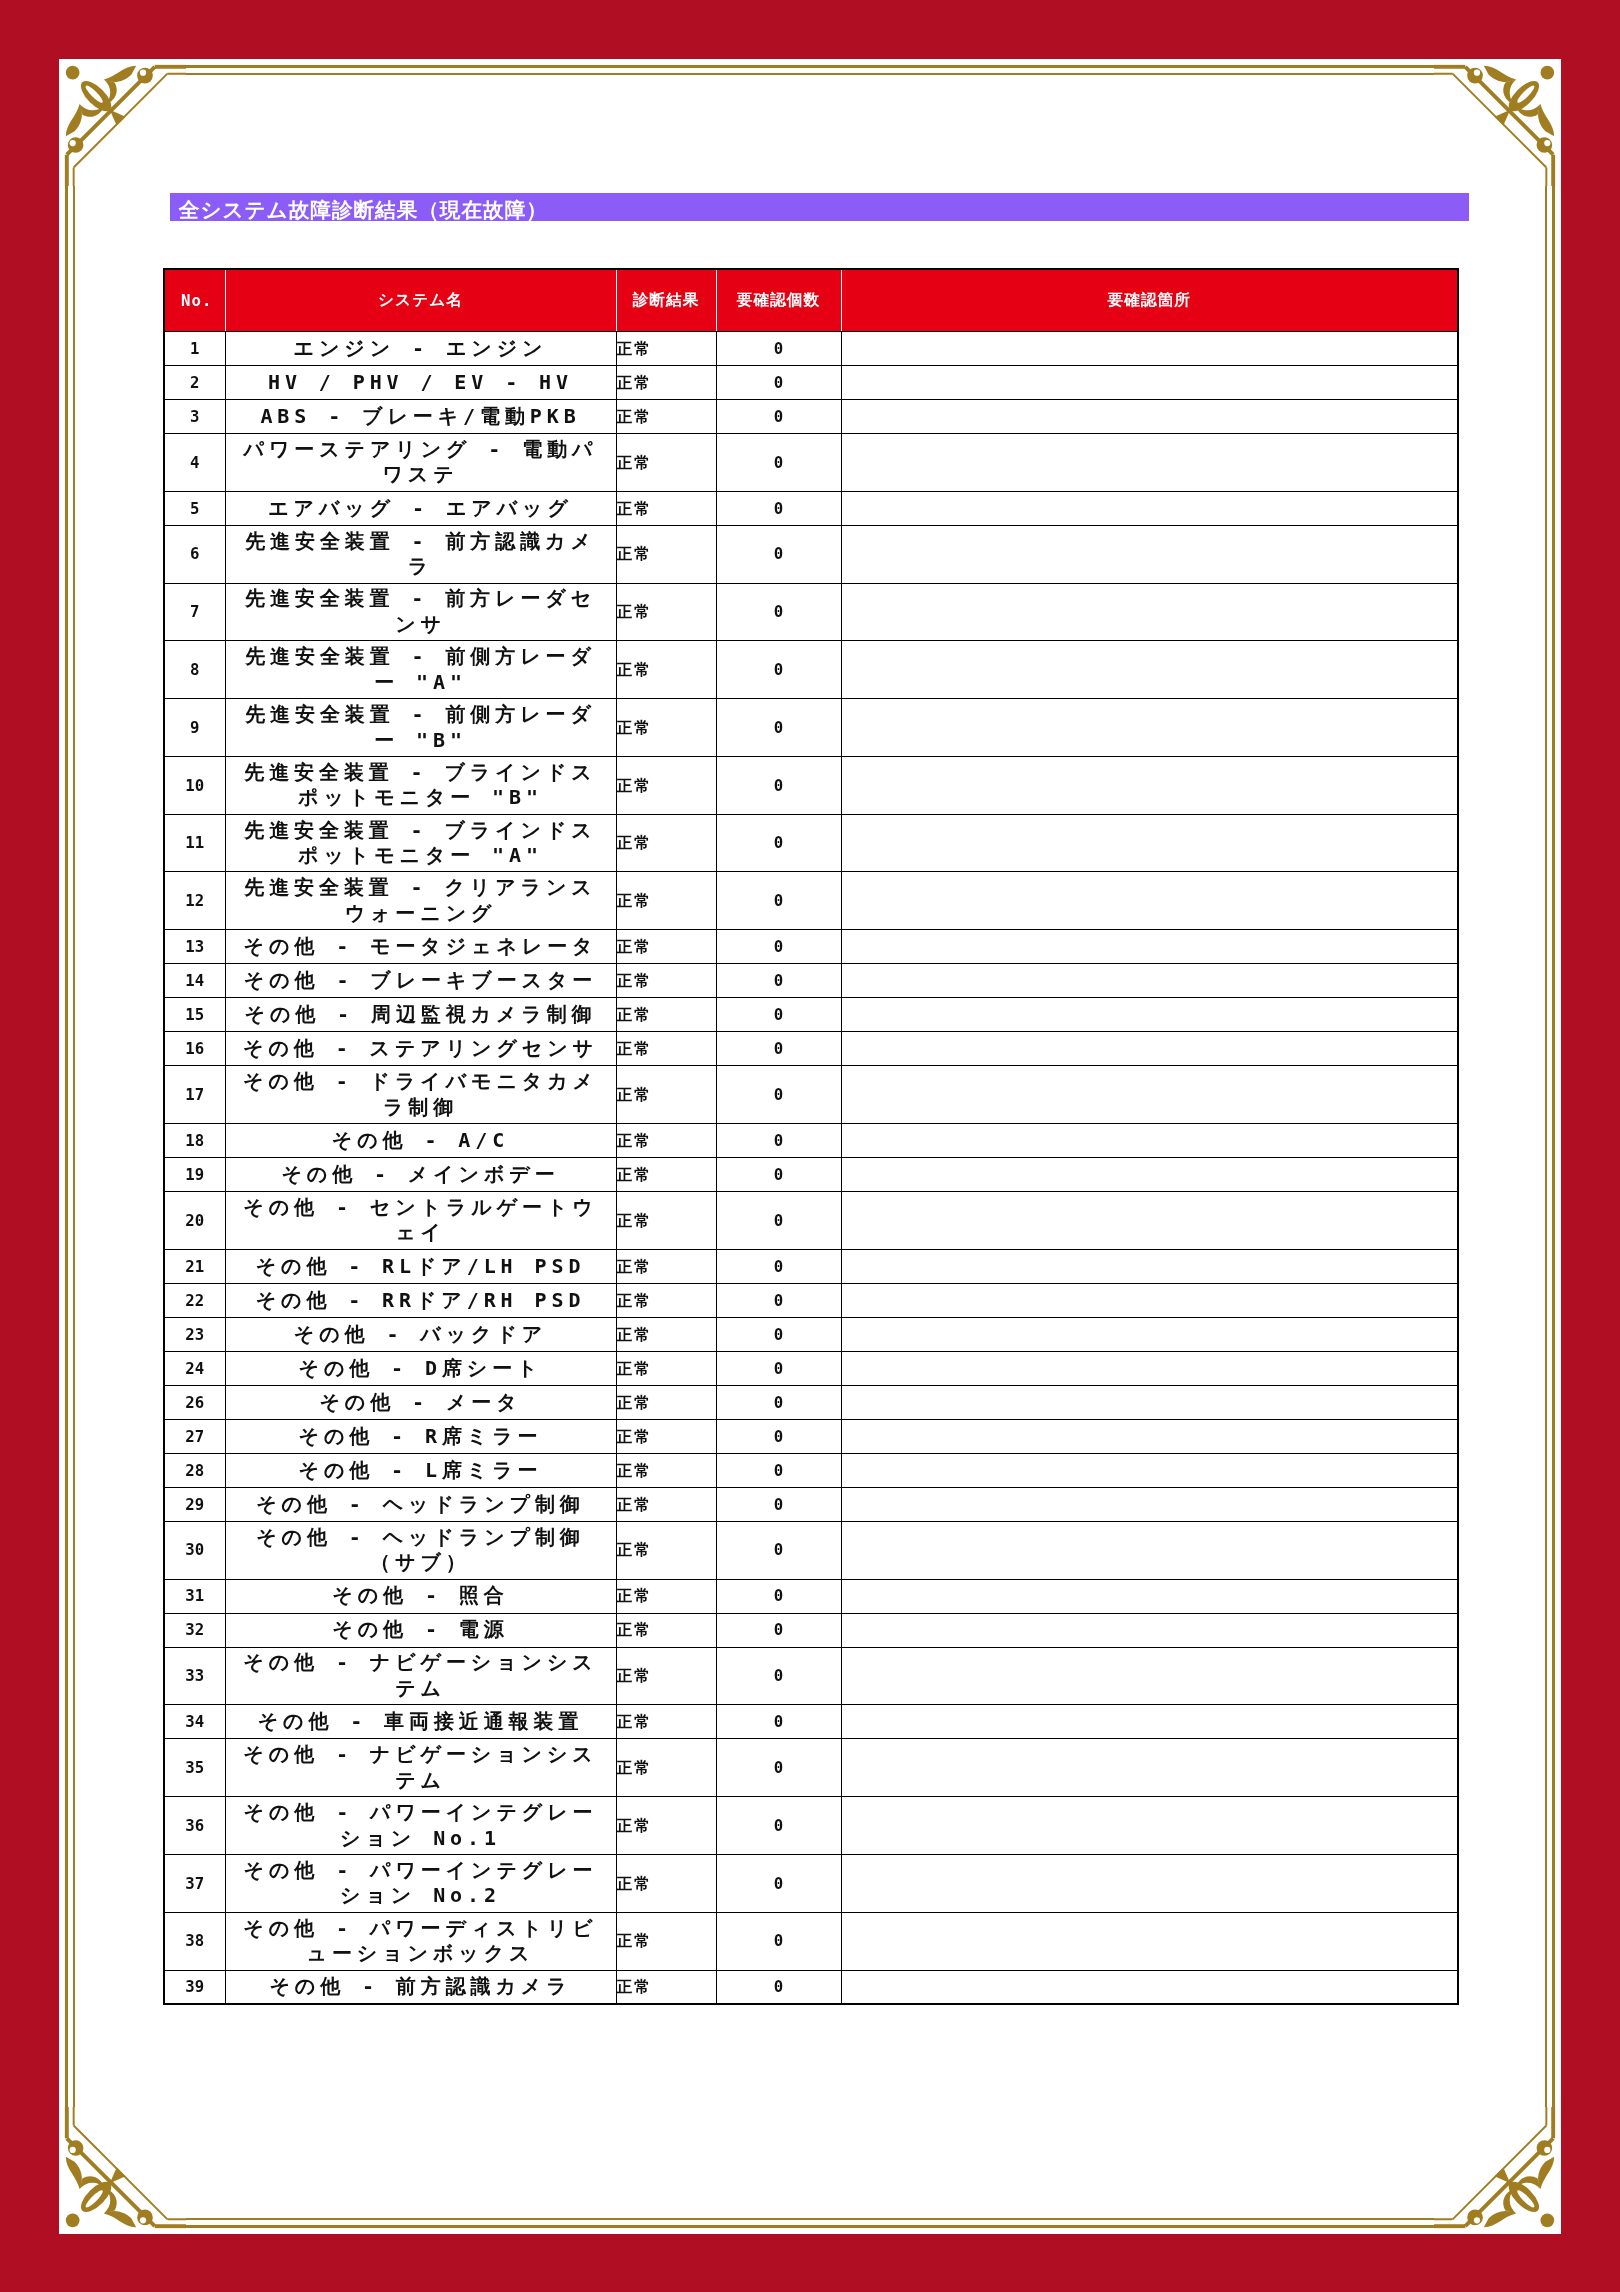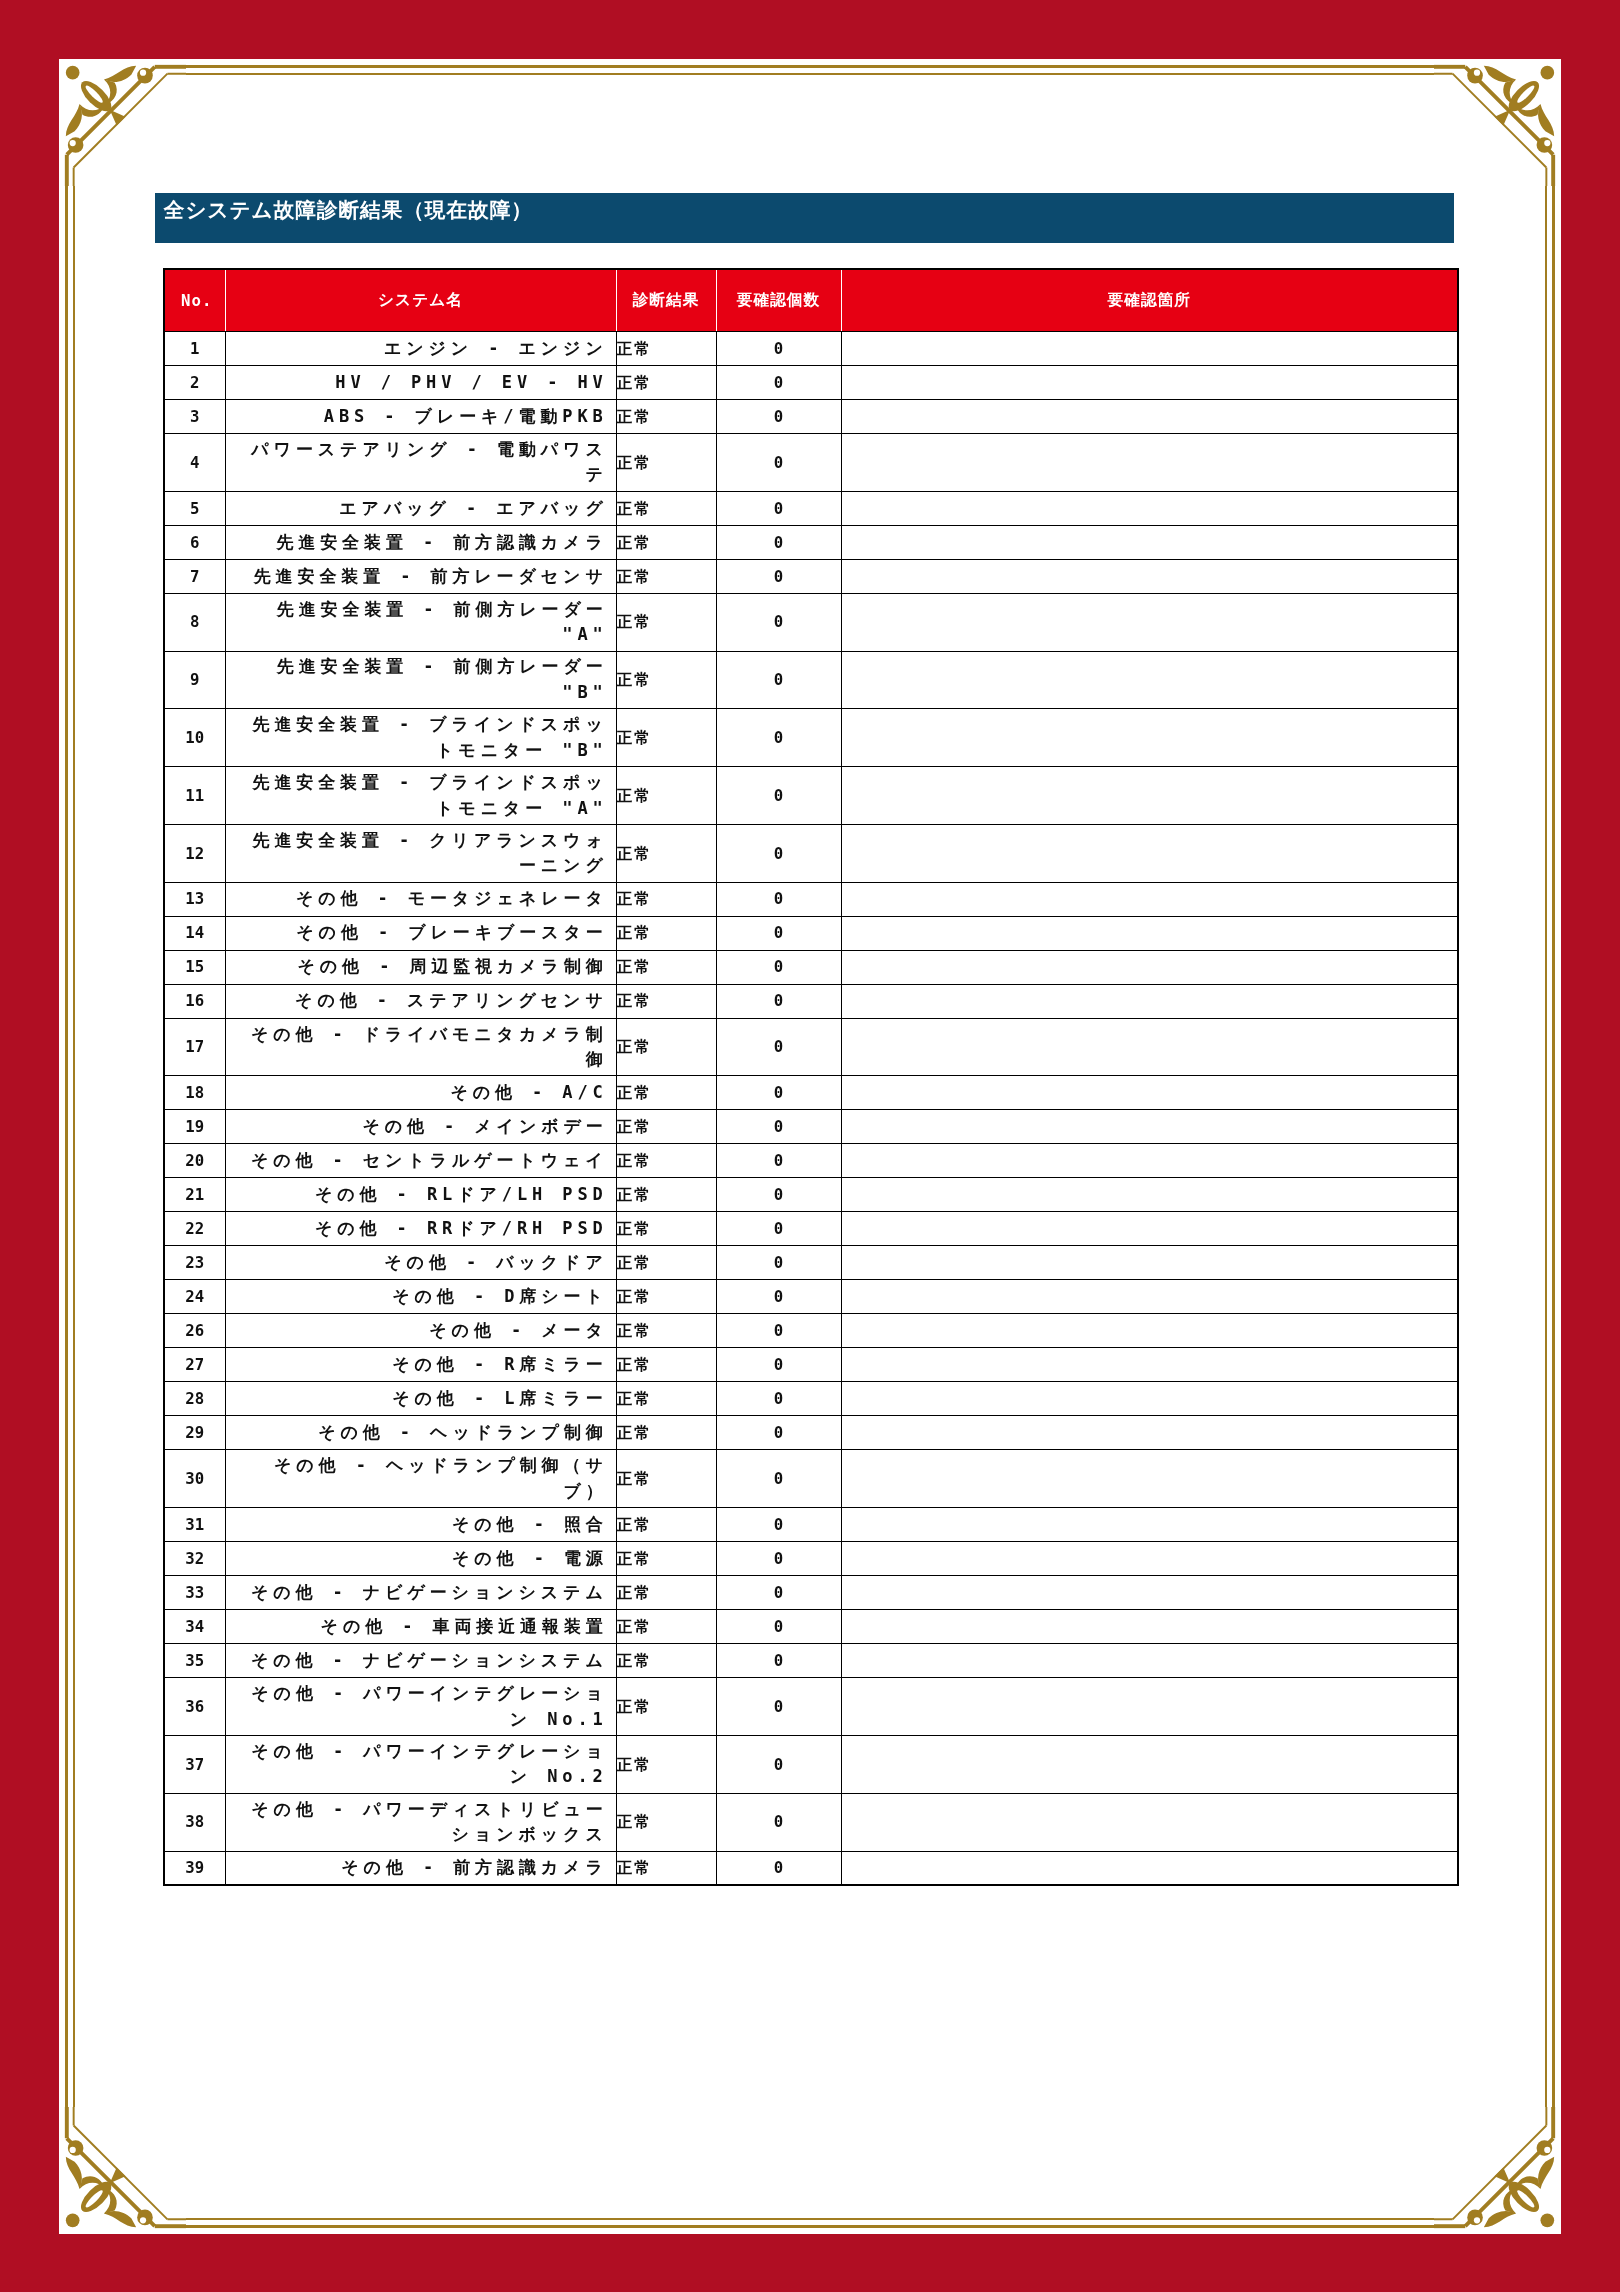--- a/index.html
+++ b/index.html
@@ -14,22 +14,22 @@
   .gold-inner{position:absolute;inset:73px;border:2px solid #a17d21;box-sizing:border-box;}
   .corner{position:absolute;width:127px;height:127px;}
   .corner svg{display:block;}
   .corner.tl{top:59px;left:59px;}
   .corner.tr{top:59px;right:59px;transform:scaleX(-1);}
   .corner.bl{bottom:59px;left:59px;transform:scaleY(-1);}
   .corner.br{bottom:59px;right:59px;transform:rotate(180deg);}
 
   
   .title-bar{
-    position:absolute;left:155px;top:193px;width:1299px;height:50px;
-    background:#0c4a6e;color:#ffffff;font-weight:bold;font-size:20.6px;
+    position:absolute;left:170px;top:193px;width:1299px;height:28px;
+    background:#8b5cf6;color:#ffffff;font-weight:bold;font-size:20.6px;
     line-height:34px;padding-left:8.8px;box-sizing:border-box;letter-spacing:1px;
     white-space:nowrap;
   }
 
   
   table.diag{
     position:absolute;left:163px;top:268px;width:1295px;
     border-collapse:collapse;table-layout:fixed;
     border:2px solid #000;
   }
@@ -39,21 +39,21 @@
     background:#e60013;color:#ffffff;font-weight:bold;font-size:15.7px;
     height:29px;border:1px solid #ffffff;border-bottom:1px solid #000;
     padding:16px;letter-spacing:1px;white-space:nowrap;overflow:hidden;
   }
   td{
     border:1px solid #000;font-size:15.7px;font-weight:bold;
     padding:2.9px 0;line-height:25.5px;vertical-align:middle;background:#ffffff;
   }
   tr{height:34px;}
   td.c-no{text-align:center;font-size:15.7px;letter-spacing:0;}
-  td.c-name{text-align:right;padding:2.9px 7.8px;font-size:17px;letter-spacing:4.9px;word-break:break-all;}
+  td.c-name{text-align:center;padding:2.9px 7.8px;font-size:20px;letter-spacing:4.9px;word-break:break-all;}
   td.c-result{letter-spacing:2px;}
   td.c-count{text-align:center;}
   td.c-loc{text-align:left;}
 </style>
 </head>
 <body>
 
 <div class="page">
 
   <div class="frame-red"></div>

